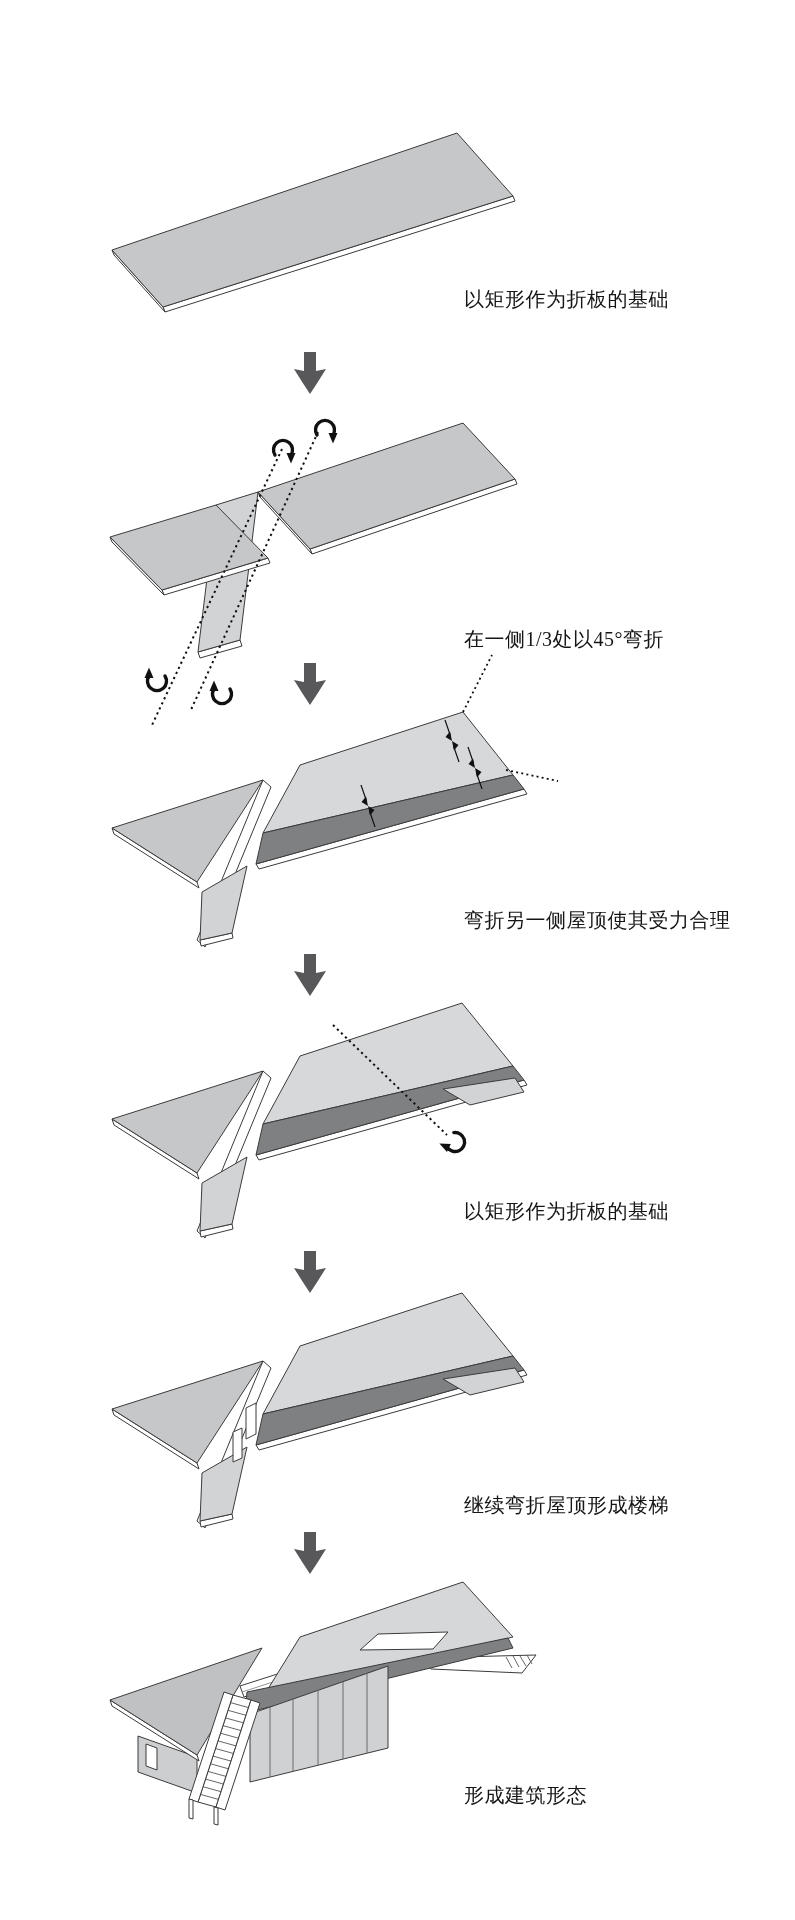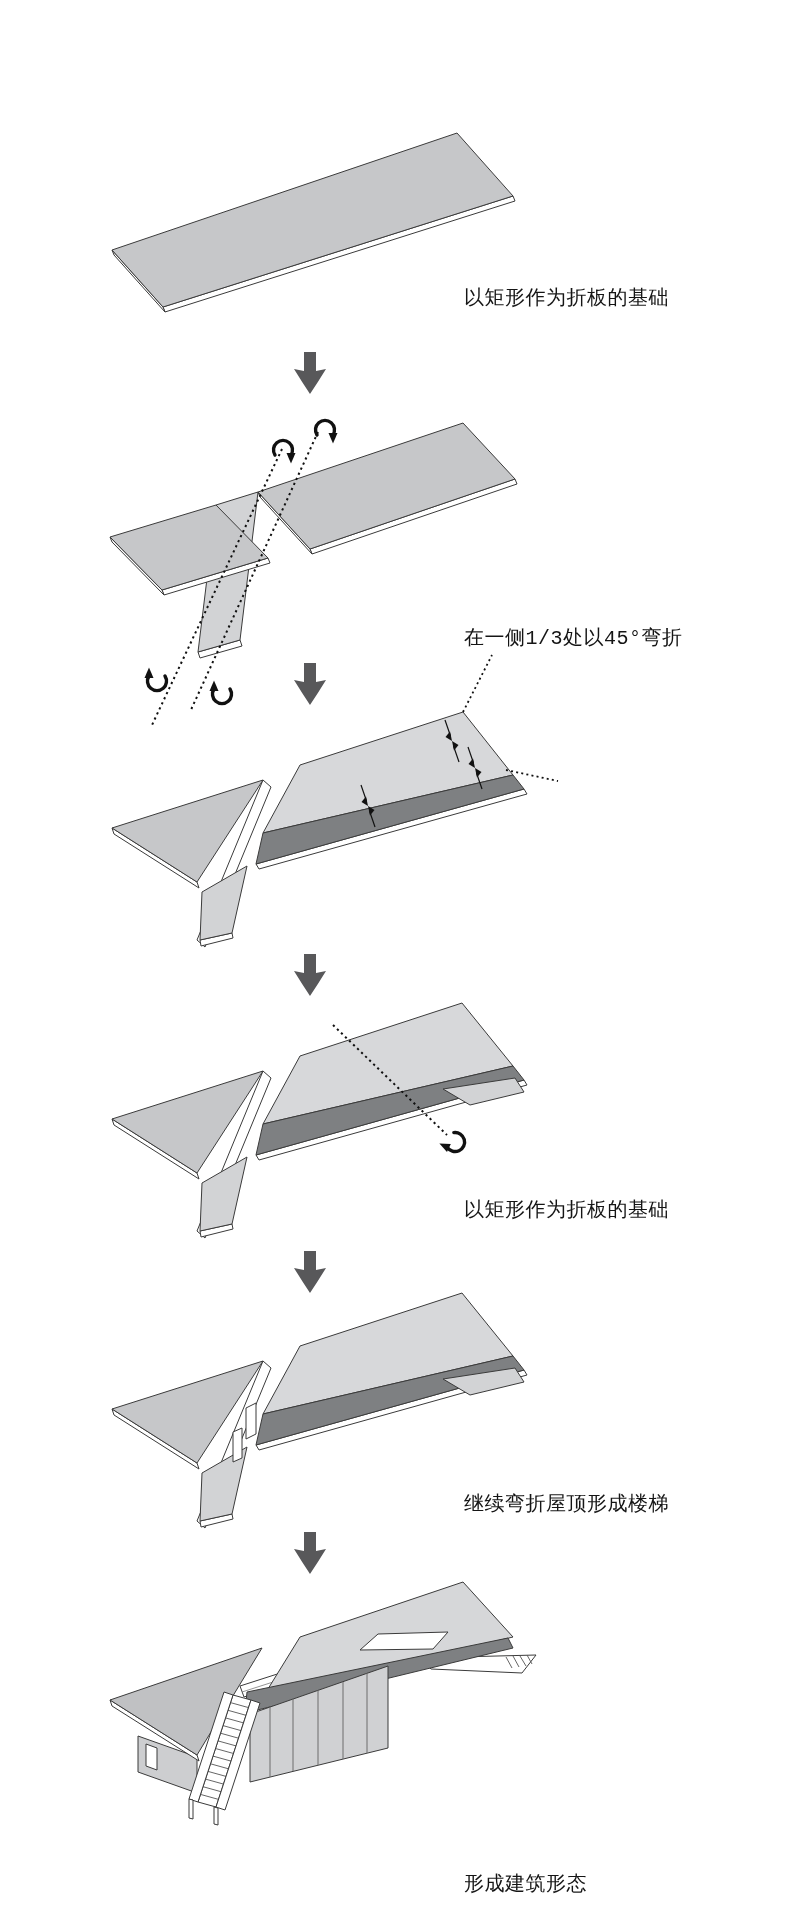--- a/index.html
+++ b/index.html
@@ -1,25 +1,25 @@
 <!DOCTYPE html>
 <html><head>
 <meta charset="utf-8">
 <style>
   html,body{margin:0;padding:0;background:#ffffff;}
   .page{
     position:relative;width:795px;height:1920px;background:#ffffff;overflow:hidden;
-    font-family:Liberation Mono, monospace;
+    font-family:Liberation Serif, serif;
   }
   .diagram-svg{position:absolute;left:0;top:0;}
   .caption{
     position:absolute;left:464px;font-size:20px;line-height:24px;color:#151515;
     letter-spacing:0.5px;white-space:nowrap;
   }
-  .c1{top:287px;} .c2{top:627px;} .c3{top:908px;} .c4{top:1199px;} .c5{top:1493px;} .c6{top:1873px;text-align:center;}
+  .c1{top:287px;} .c2{top:627px;} .c3{top:908px;} .c4{top:1199px;} .c5{top:1493px;} .c6{top:1783px;text-align:center;}
 </style>
 </head>
 <body>
 
 <div class="page">
 
   <svg class="diagram-svg" width="795" height="1920" viewBox="0 0 795 1920">
     <defs>
       <g id="hook">
         <path d="M -8,5 A 9.5,9.5 0 1 1 8,5" fill="none" stroke="#111" stroke-width="3.4" stroke-linecap="round"></path>
@@ -176,17 +176,18 @@
         <polygon points="224,1692 233,1695 198,1802 189,1799" fill="#ffffff"></polygon>
         <polygon points="251,1700 260,1703 225,1810 216,1807" fill="#ffffff"></polygon>
         <polygon points="189,1799 193,1800 193,1819 189,1818" fill="#ffffff"></polygon>
         <polygon points="214,1807 218,1808 218,1825 214,1824" fill="#ffffff"></polygon>
       </g>
     </g>
   </svg>
 
   <div class="caption c1">以矩形作为折板的基础</div>
   <div class="caption c2">在一侧1/3处以45°弯折</div>
+  <div class="caption c3">弯折另一侧屋顶使其受力合理</div>
   <div class="caption c4">以矩形作为折板的基础</div>
   <div class="caption c5">继续弯折屋顶形成楼梯</div>
   <div class="caption c6">形成建筑形态</div>
 
 </div>
 
 </body></html>

